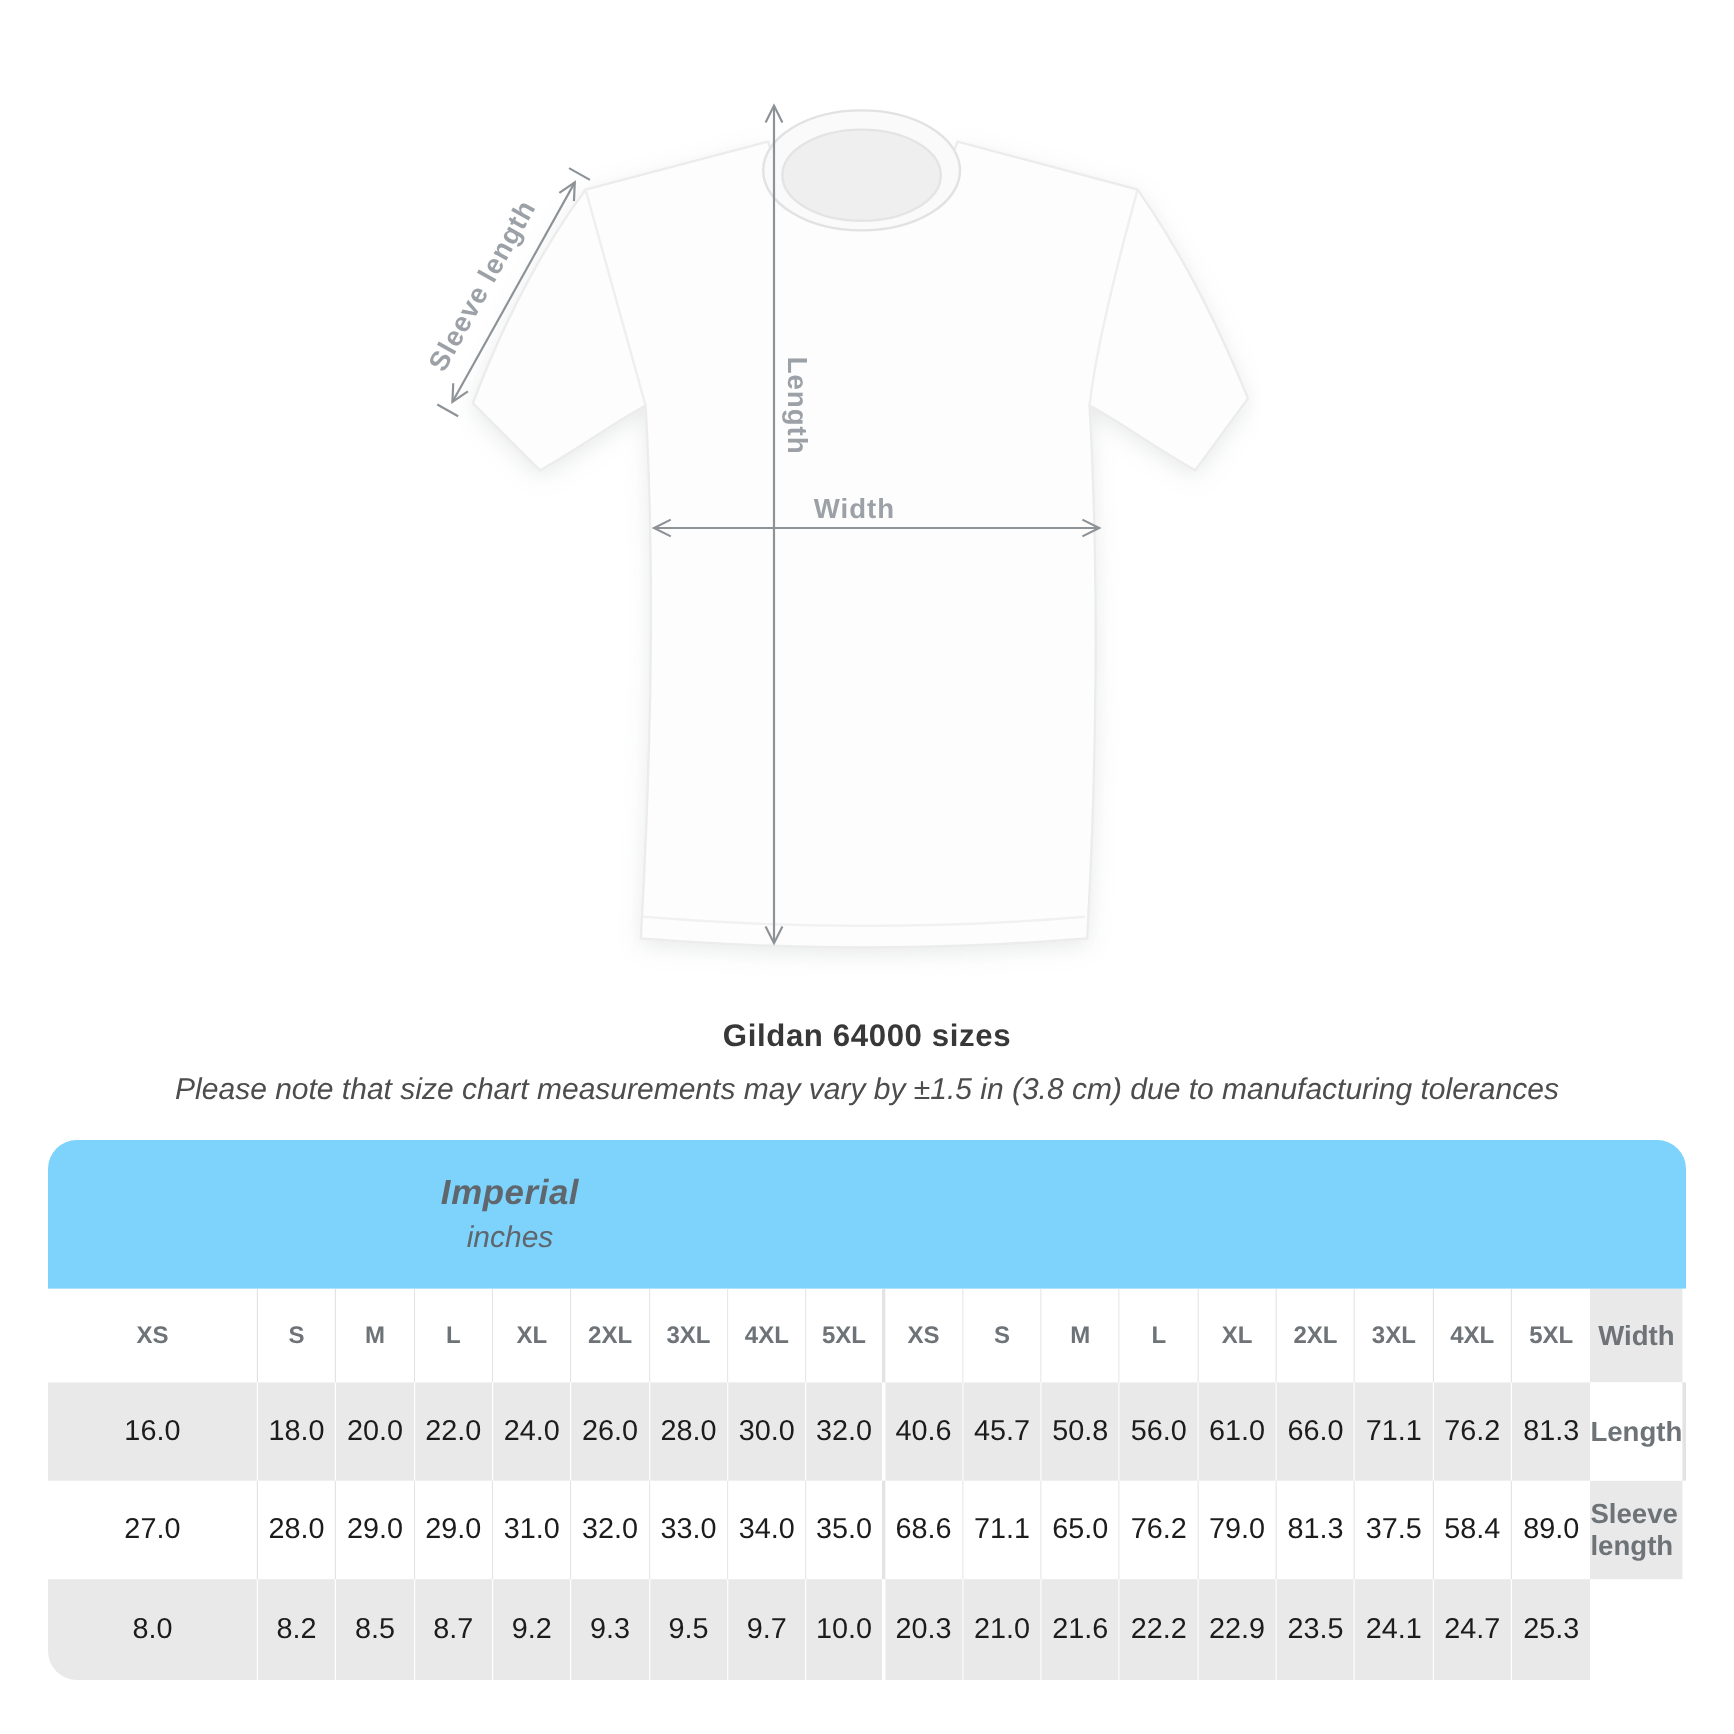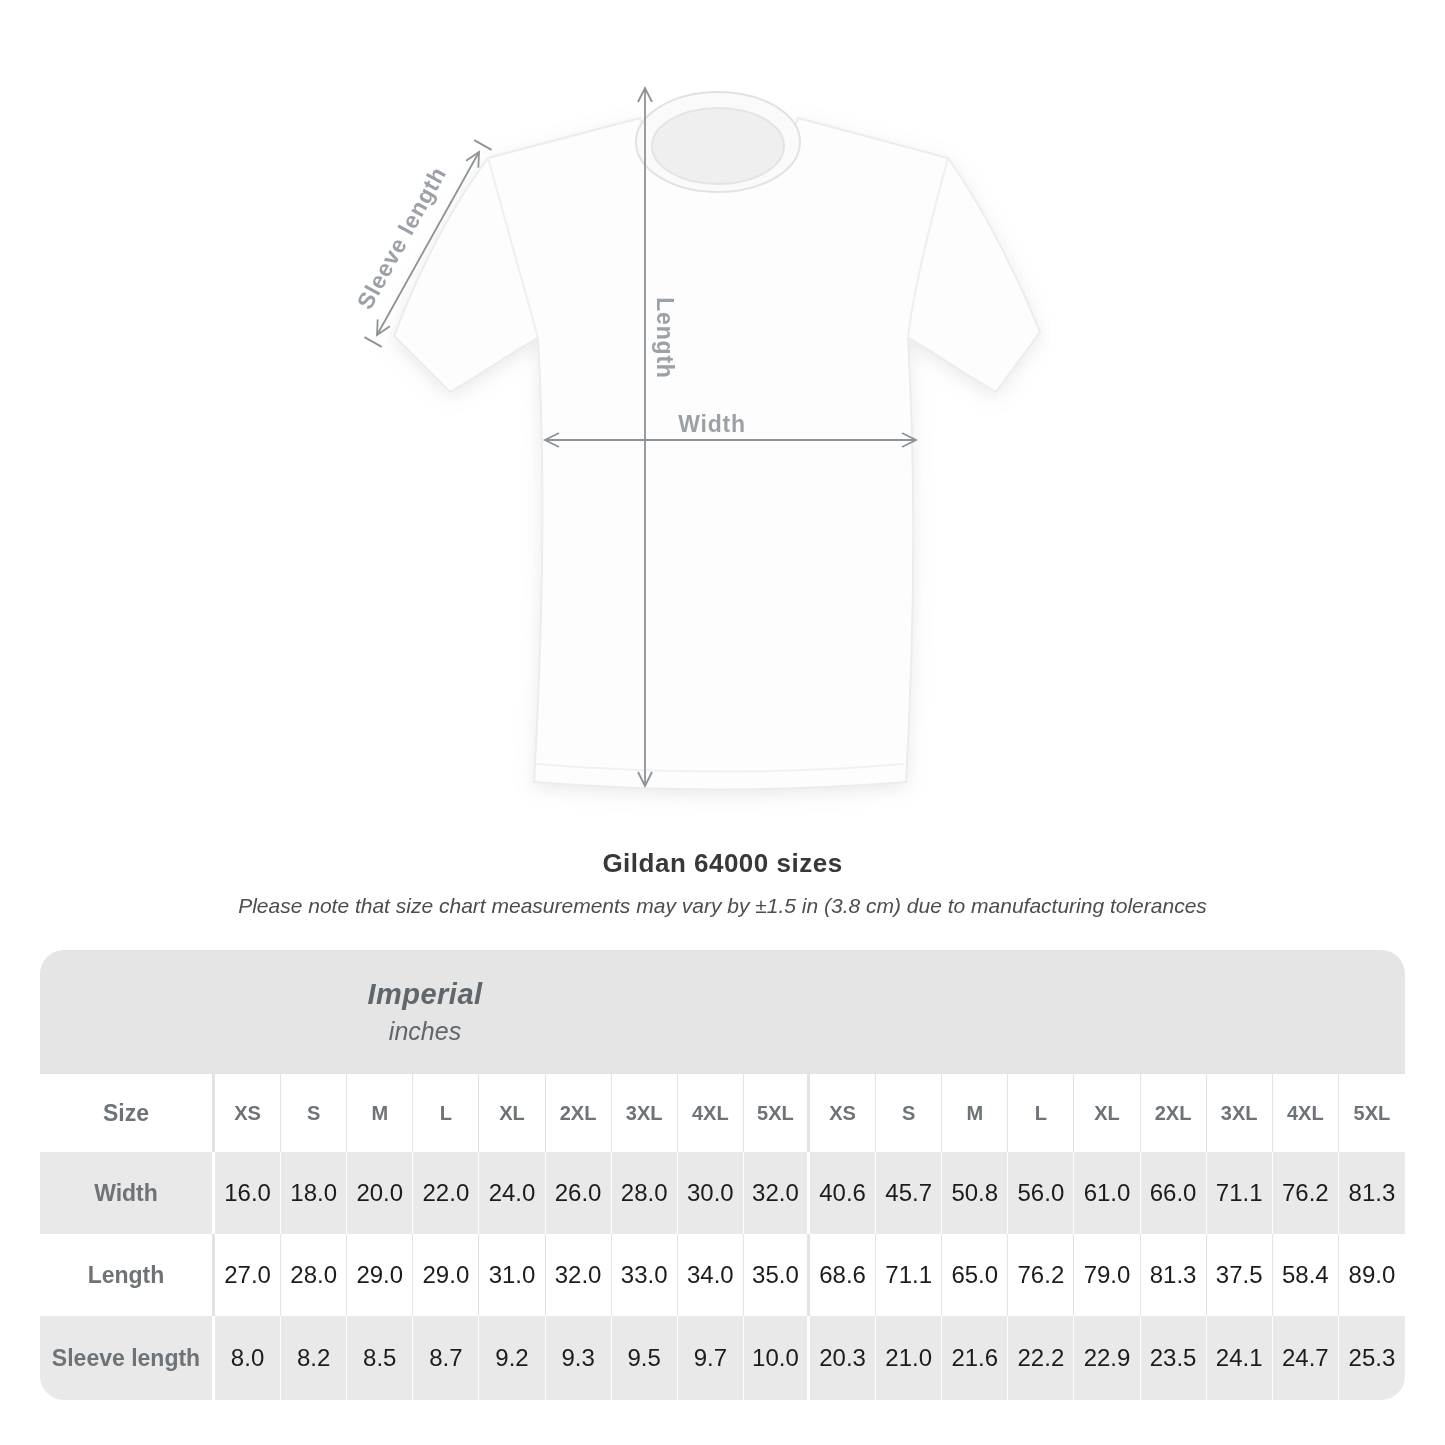--- a/index.html
+++ b/index.html
@@ -16,28 +16,28 @@
   .measure-label.sleeve{left:402px;top:238px;transform:translate(-50%,-50%) rotate(-61deg);}
   .measure-label.len{left:664px;top:338px;transform:translate(-50%,-50%) rotate(90deg);}
   .measure-label.wid{left:712px;top:424px;transform:translate(-50%,-50%);}
   
   .title{
     position:absolute;left:0;top:848px;width:100%;text-align:center;
     font-size:26px;font-weight:bold;color:#383838;letter-spacing:.5px;
   }
   .subtitle{
     position:absolute;left:0;top:894px;width:100%;text-align:center;
-    font-size:21px;font-style:italic;color:#4d4d4d;
+    font-size:25px;font-style:italic;color:#4d4d4d;
   }
   
   .size-table{
     position:absolute;left:40px;top:950px;width:1365px;height:450px;
     border-radius:24px;overflow:hidden;background:#ffffff;
   }
-  .thead{display:flex;height:124px;background:#e5e5e5;}
+  .thead{display:flex;height:124px;background:#7dd3fc;}
   .sec{display:flex;flex-direction:column;align-items:center;justify-content:center;gap:6px;}
   .sec.imperial{width:770px;}
   .sec.metric{flex:1;border-left:2px solid rgba(255,255,255,.75);}
   .sec-title{font-size:29px;font-weight:bold;font-style:italic;color:#5f666c;letter-spacing:.5px;}
   .sec-sub{font-size:25px;font-style:italic;color:#5f666c;}
   .grid{
     display:grid;
     grid-template-columns:175px repeat(18,1fr);
     grid-template-rows:78px 82px 82px 84px;
   }
@@ -114,21 +114,20 @@
   <div class="subtitle">Please note that size chart measurements may vary by ±1.5 in (3.8 cm) due to manufacturing tolerances</div>
 
   <div class="size-table">
     <div class="thead">
       <div class="sec imperial">
         <div class="sec-title">Imperial</div>
         <div class="sec-sub">inches</div>
       </div>
     </div>
     <div class="grid" id="grid">
-        <div class="c rowlabel secend">Size</div>
         <div class="c head">XS</div>
         <div class="c head">S</div>
         <div class="c head">M</div>
         <div class="c head">L</div>
         <div class="c head">XL</div>
         <div class="c head">2XL</div>
         <div class="c head">3XL</div>
         <div class="c head">4XL</div>
         <div class="c head secend">5XL</div>
         <div class="c head">XS</div>

